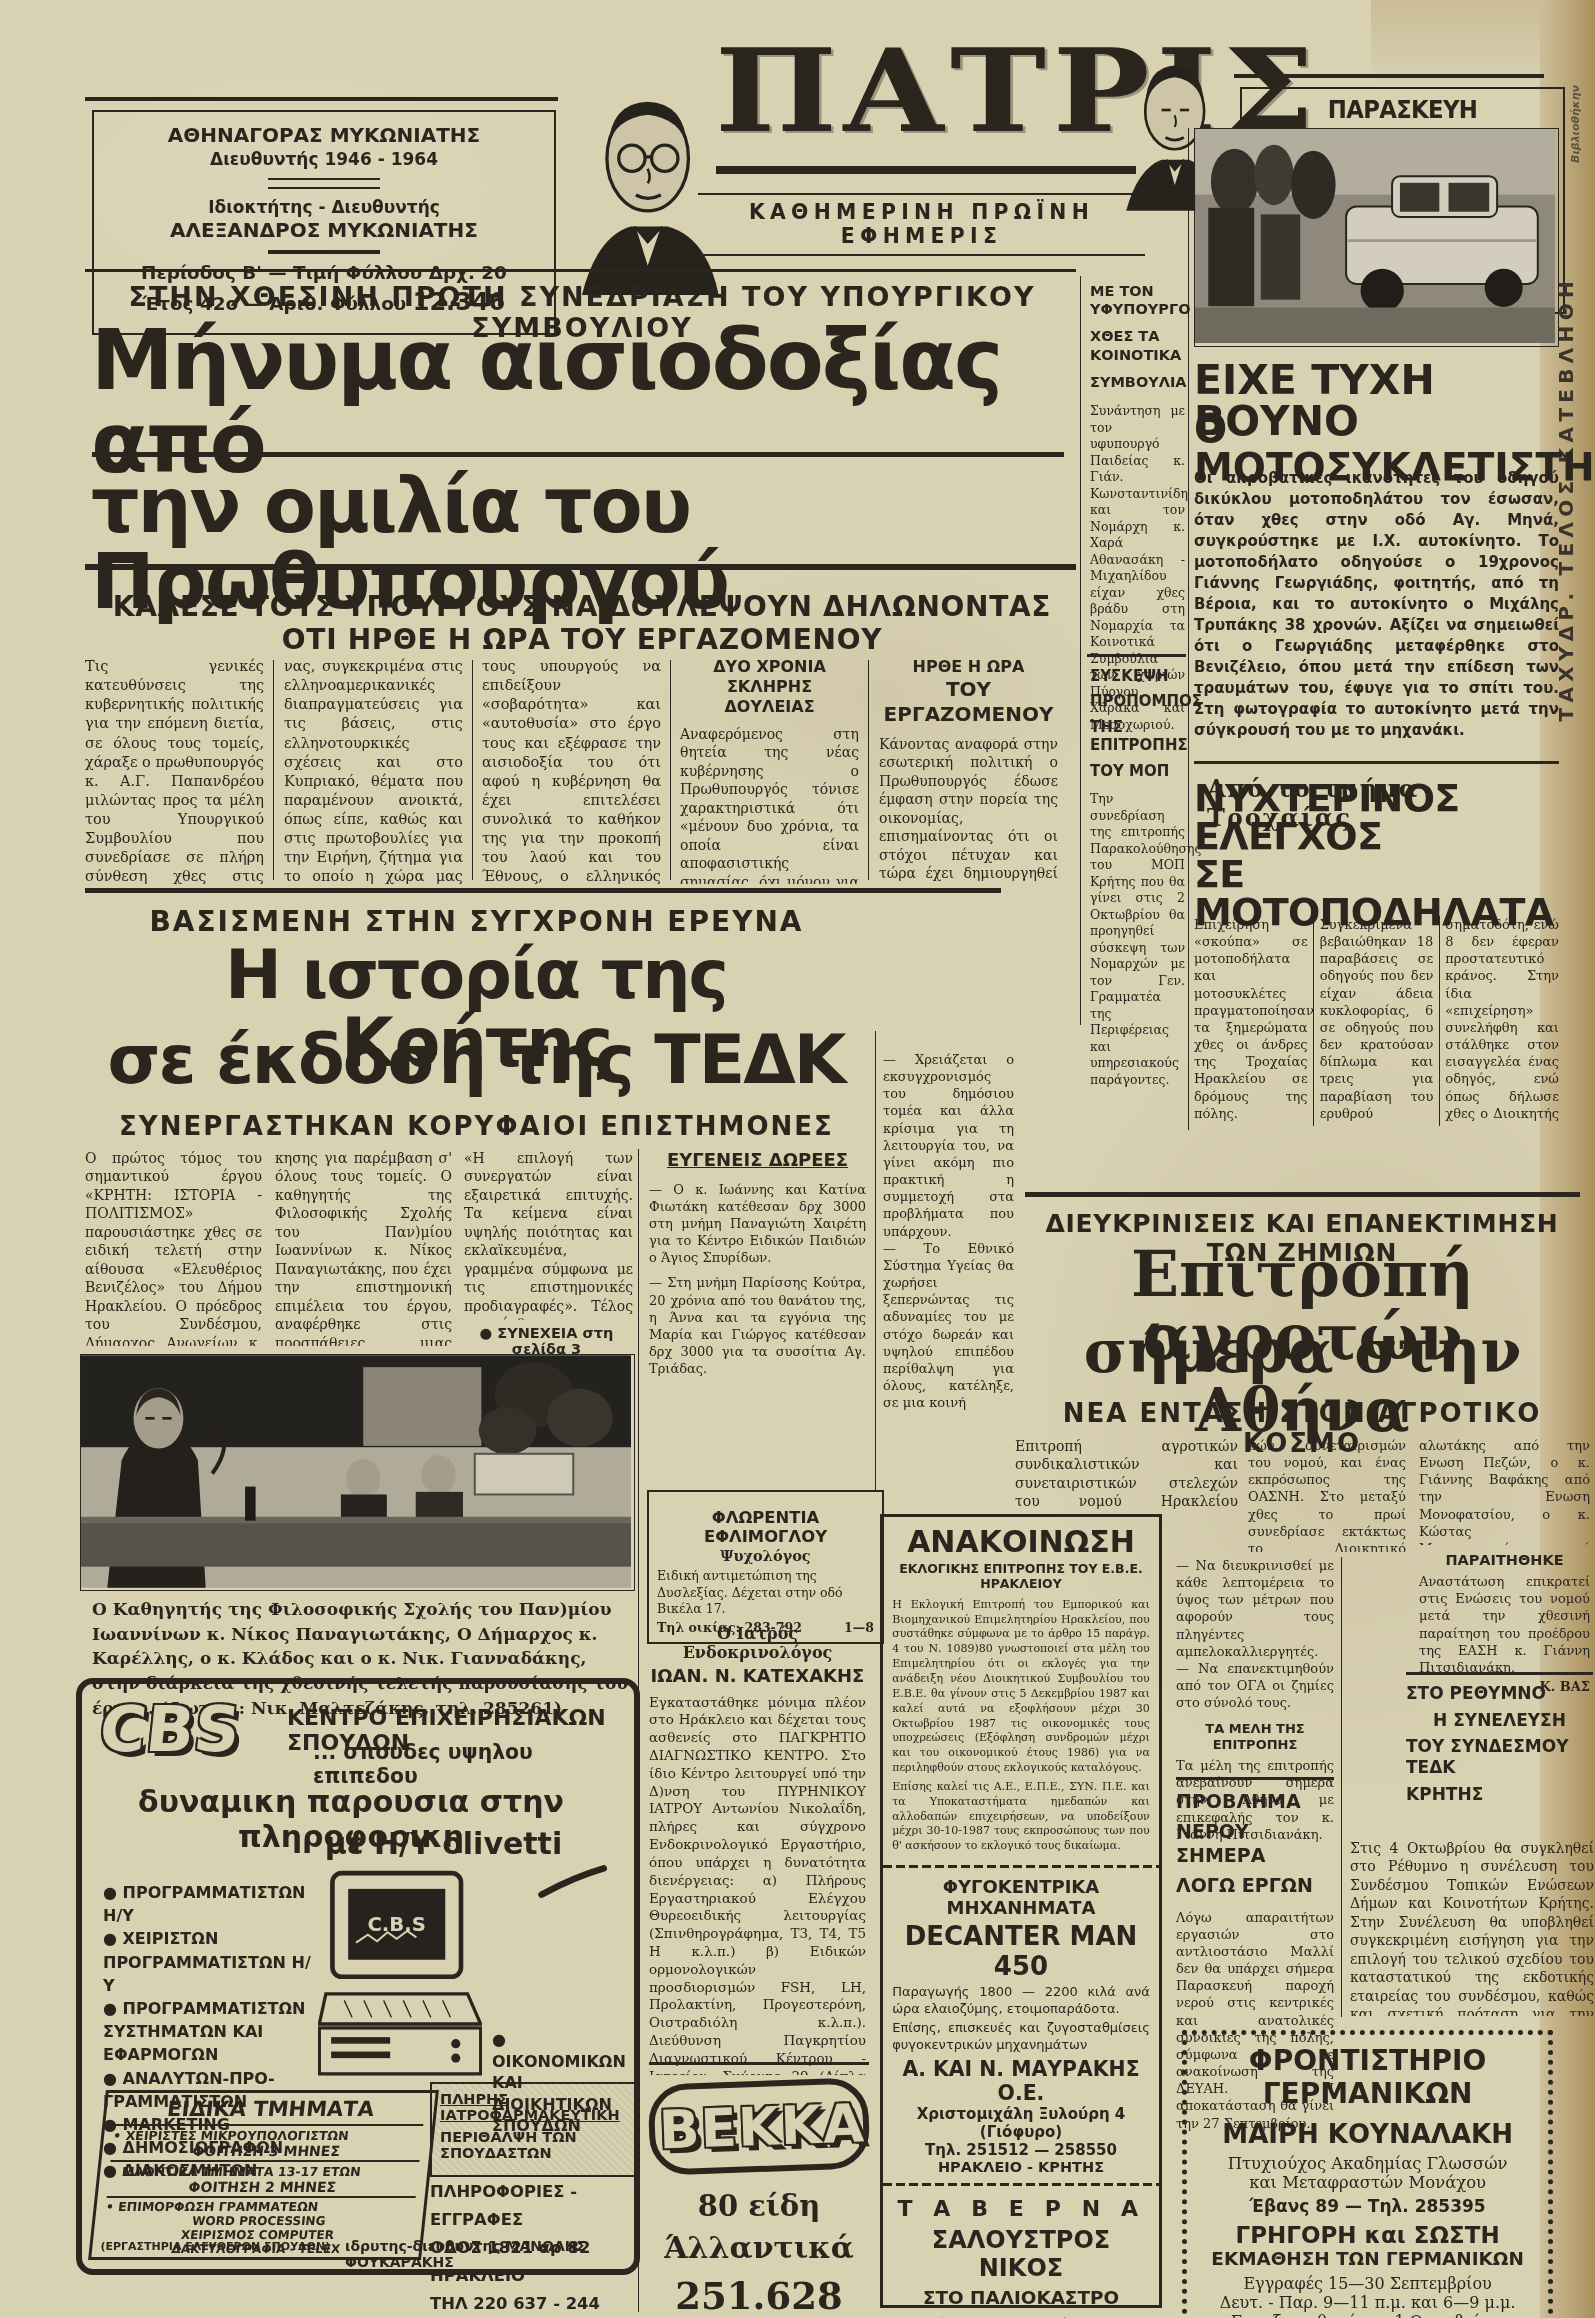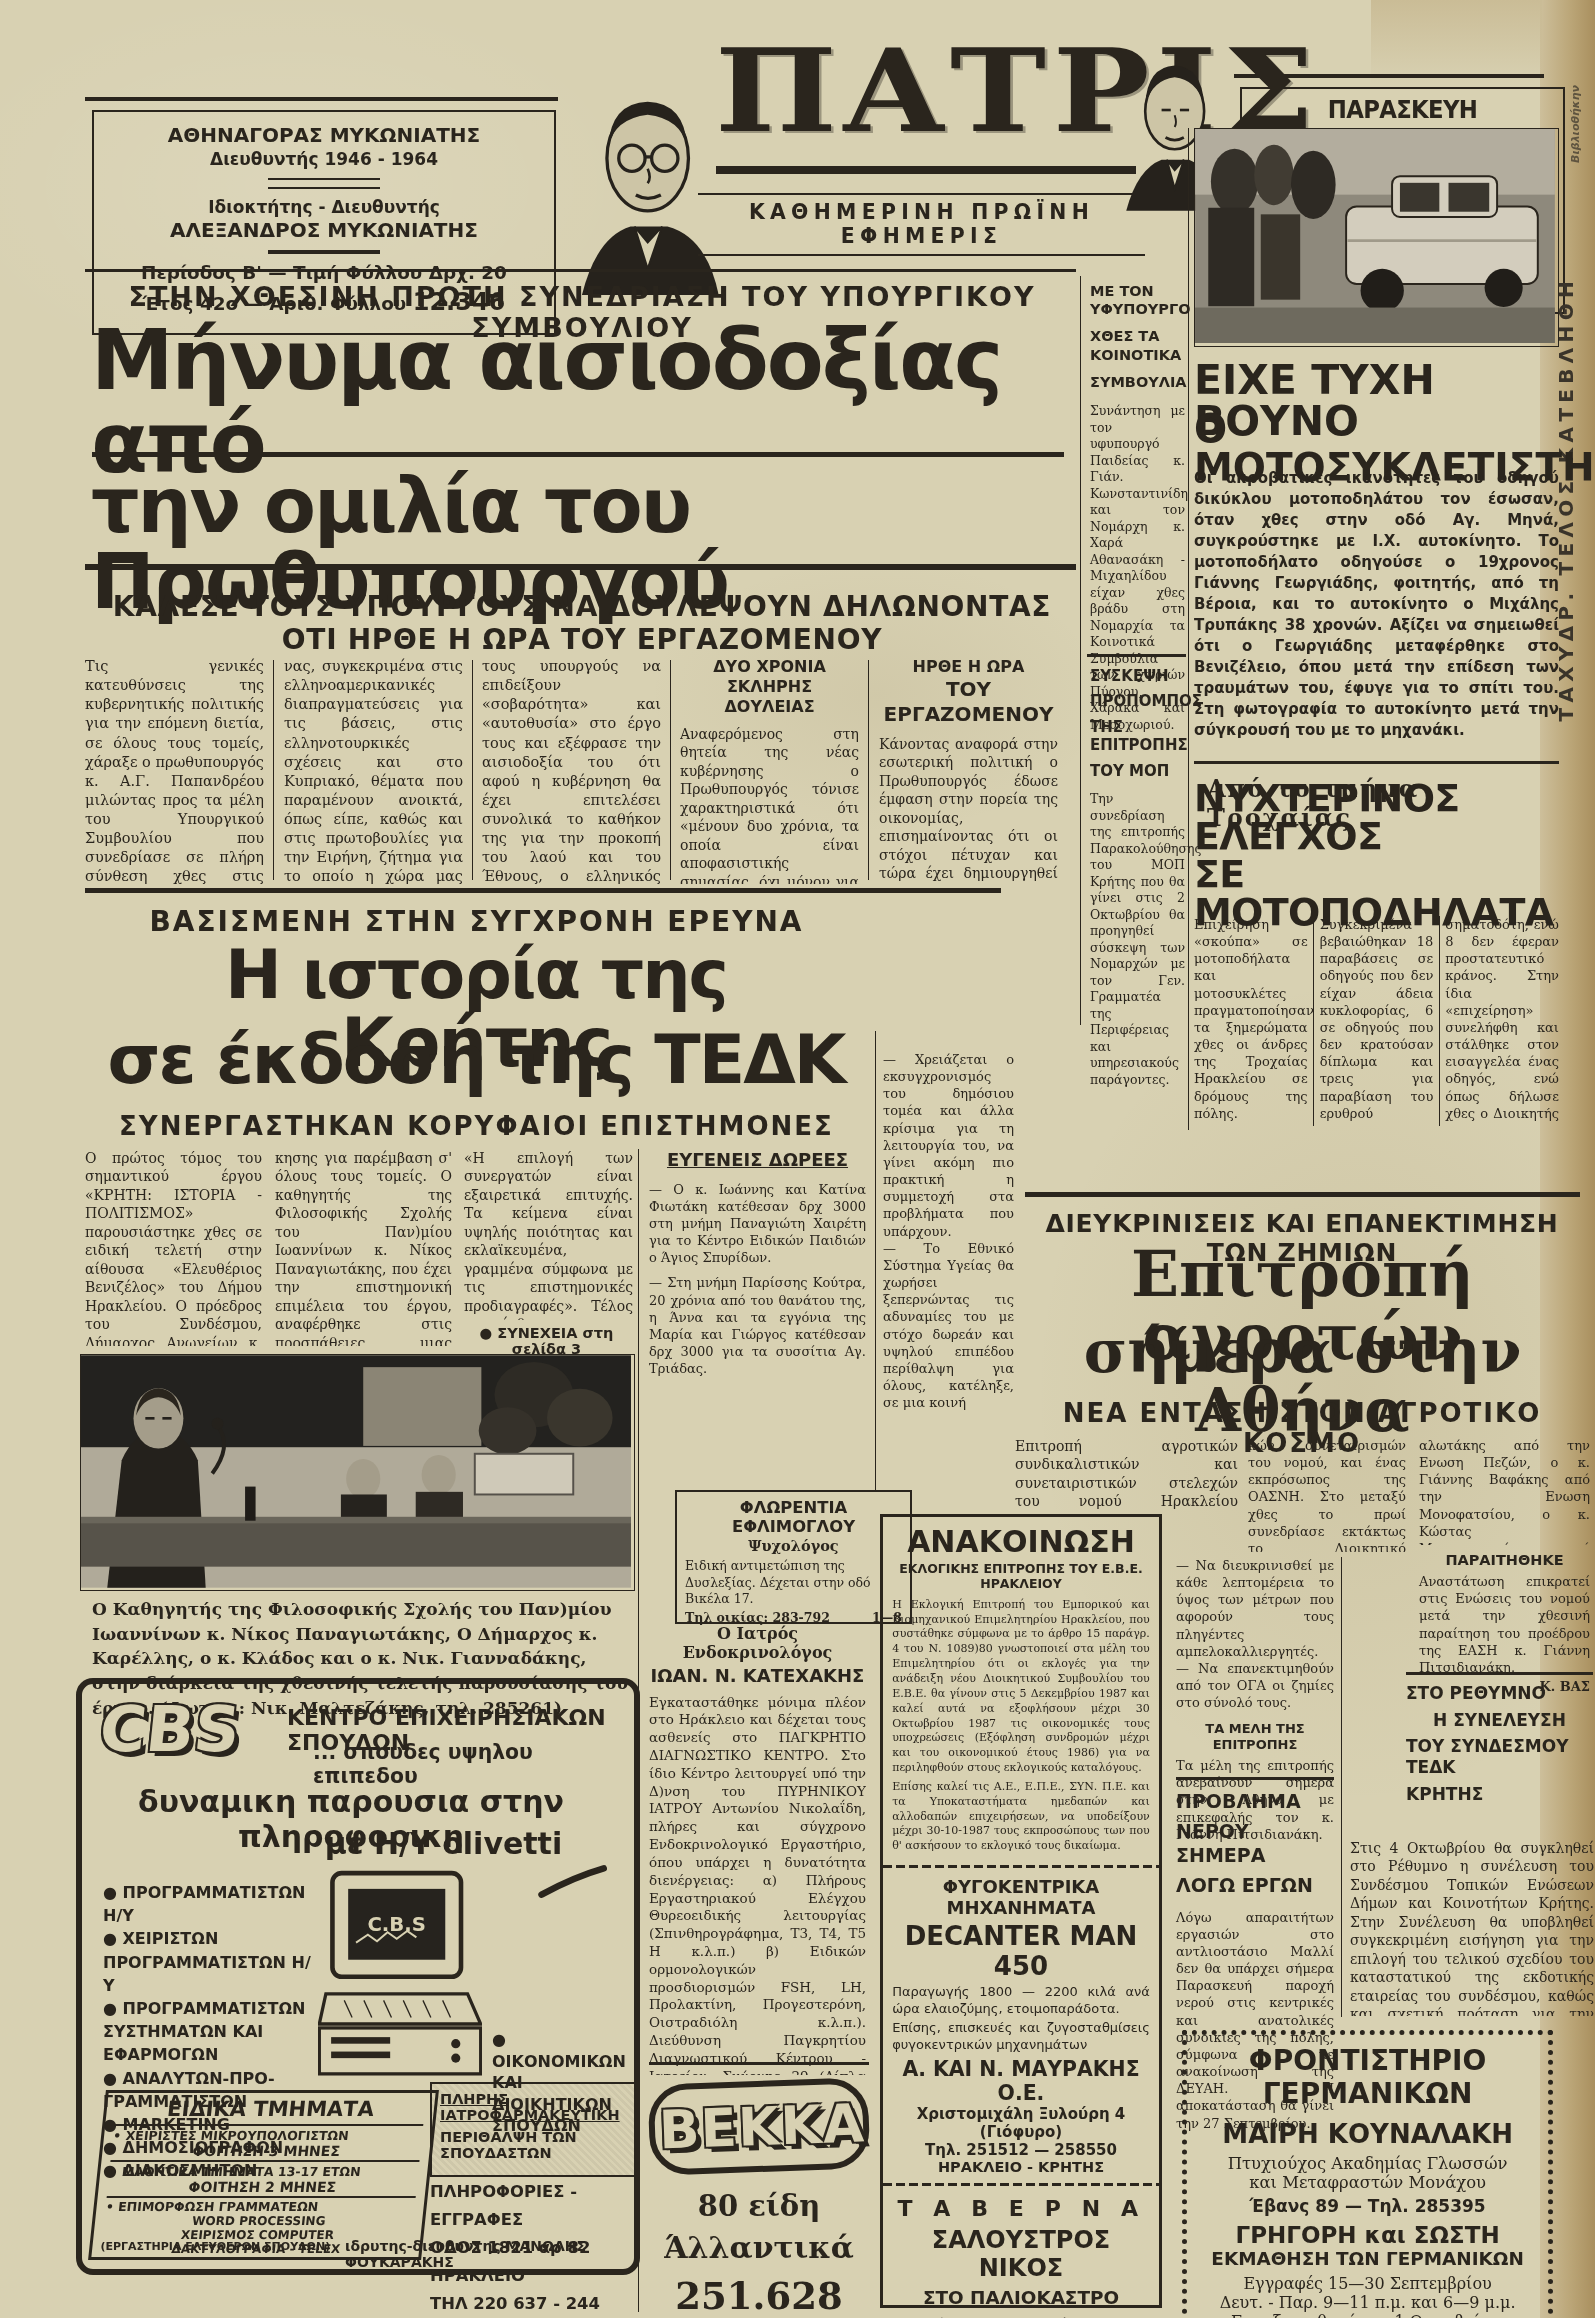--- a/index.html
+++ b/index.html
@@ -237,21 +237,21 @@
     </svg>
   </div>
   <div class="abs serif b" style="left:92px;top:1597px;width:545px;font-size:17px;line-height:1.45">Ο Καθηγητής της Φιλοσοφικής Σχολής του Παν)μίου Ιωαννίνων κ. Νίκος Παναγιωτάκης, Ο Δήμαρχος κ. Καρέλλης, ο κ. Κλάδος και ο κ. Νικ. Γιανναδάκης, στην διάρκεια της χθεσινής τελετής παρουσίασης του έργου. (Φωτορ.: Νικ. Μαλτεζάκης, τηλ. 285261)</div>
 
   <div class="vr" style="left:638px;top:1149px;height:1163px;width:1.3px"></div>
   <div class="abs" style="left:649px;top:1149px;width:217px">
     <div class="colh" style="font-size:18px;text-decoration:underline;margin-bottom:9.2px">ΕΥΓΕΝΕΙΣ ΔΩΡΕΕΣ</div>
     <div class="bodytxt" style="font-size:13px;margin-bottom:8px">— Ο κ. Ιωάννης και Κατίνα Φιωτάκη κατέθεσαν δρχ 3000 στη μνήμη Παναγιώτη Χαιρέτη για το Κέντρο Ειδικών Παιδιών ο Άγιος Σπυρίδων.</div>
     <div class="bodytxt" style="font-size:13px">— Στη μνήμη Παρίσσης Κούτρα, 20 χρόνια από του θανάτου της, η Άννα και τα εγγόνια της Μαρία και Γιώργος κατέθεσαν δρχ 3000 για τα συσσίτια Αγ. Τριάδας.</div>
   </div>
-  <div class="abs" style="left:675px;top:1490px;width:217px;height:118px;border:2px solid #2a251d;padding:6px 8px">
+  <div class="abs" style="left:647px;top:1490px;width:217px;height:118px;border:2px solid #2a251d;padding:16px 8px">
     <div class="c sans b" style="font-size:16.4px">ΦΛΩΡΕΝΤΙΑ ΕΦΛΙΜΟΓΛΟΥ</div>
     <div class="c serif b" style="font-size:14.5px;margin:1.3px 0 4px">Ψυχολόγος</div>
     <div class="bodytxt" style="font-size:12.5px;display:inline">Ειδική αντιμετώπιση της Δυσλεξίας. Δέχεται στην οδό Βικέλα 17.</div>
     <div style="display:flex;justify-content:space-between;margin-top:2.6px">
       <span class="serif b" style="font-size:12.5px">Τηλ οικίας: 283-792</span>
       <span class="serif b" style="font-size:12.5px">1—8</span>
     </div>
   </div>
   <div class="abs" style="left:649px;top:1624px;width:217px">
     <div class="c serif b" style="font-size:16px">Ο Ιατρός Ενδοκρινολόγος</div>

